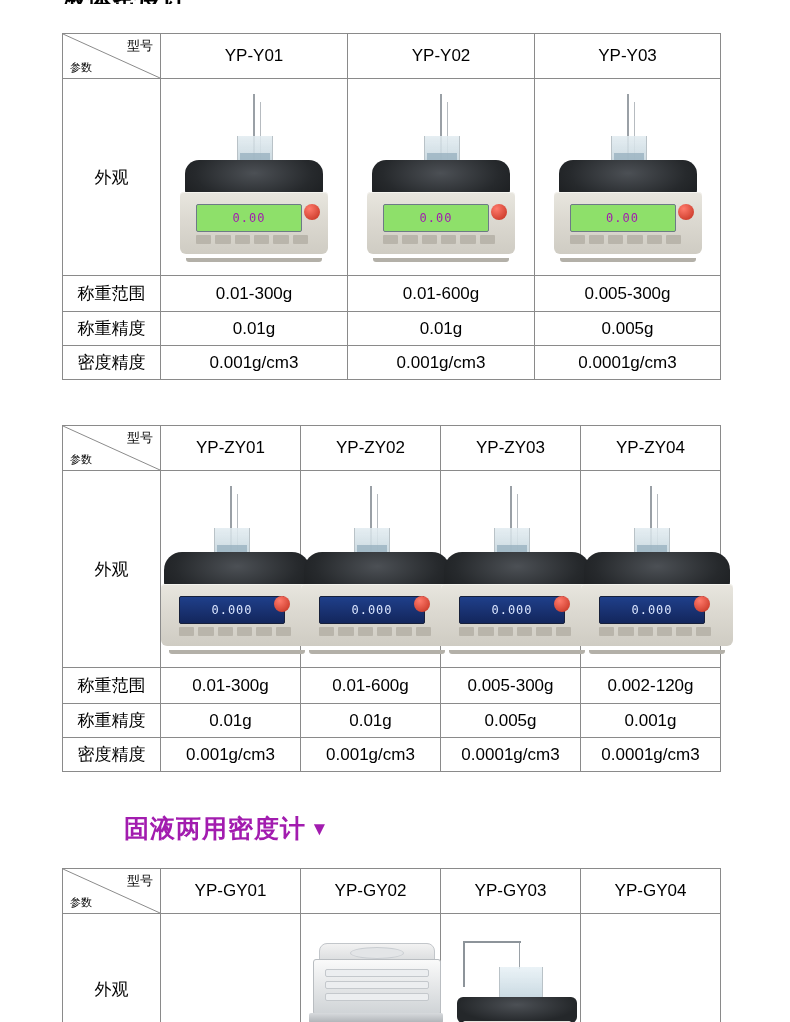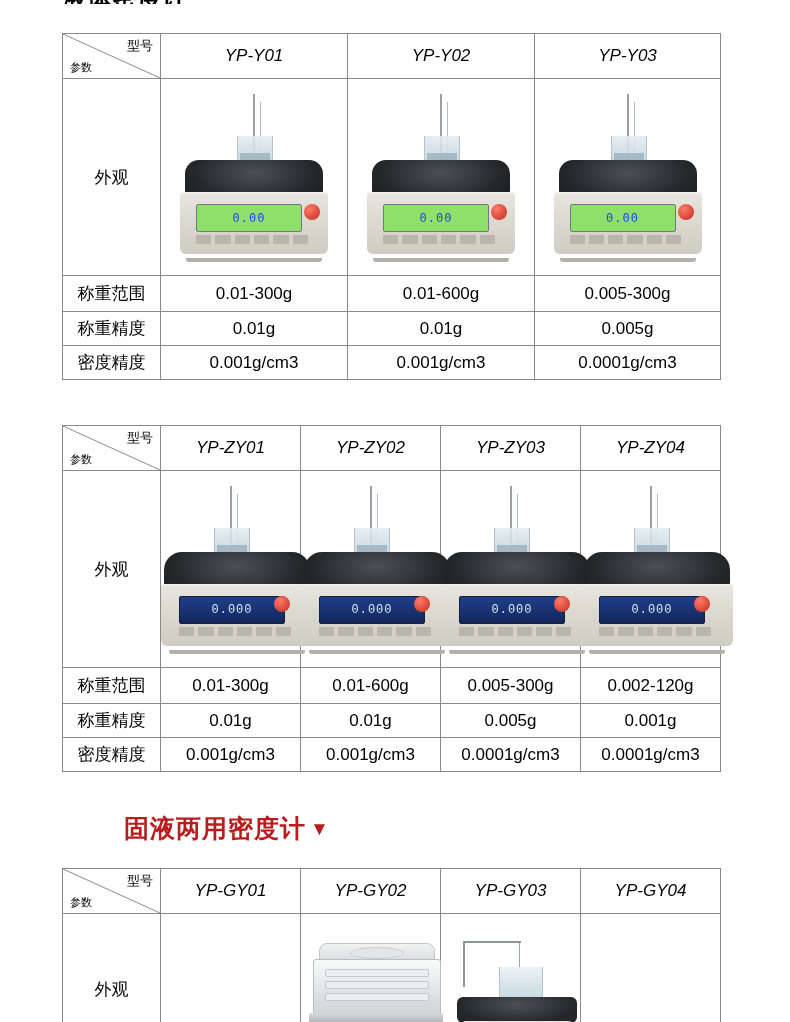--- a/index.html
+++ b/index.html
@@ -19,21 +19,21 @@
   .page {
     position: relative;
     width: 790px;
     height: 1022px;
   }
 
   
   .heading {
     font-size: 25px;
     font-weight: bold;
-    color: #b91c1c;
+    color: #a21caf;
     letter-spacing: 1px;
     margin-left: 62px;
   }
   .heading .caret {
     font-size: 19px;
     display: inline-block;
     transform: translateY(-2px);
     margin-left: 4px;
   }
   .heading-clipped {
@@ -91,21 +91,21 @@
     right: 7px;
     font-size: 13px;
   }
   .diag .bl {
     position: absolute;
     bottom: 3px;
     left: 7px;
     font-size: 11px;
   }
 
-  .model-name { font-size: 19px; font-style: italic; }
+  .model-name { font-size: 19px; }
 
   
   .prodwrap {
     width: 100%;
     height: 100%;
     display: flex;
     align-items: flex-end;
     justify-content: center;
   }
   .balance {
@@ -179,28 +179,27 @@
     width: 104px;
     height: 26px;
     border-radius: 2px;
     border: 1px solid #6d7a86;
     background: #8ee06a;
     display: flex;
     align-items: center;
     justify-content: center;
     font-family: "DejaVu Sans Mono", monospace;
     font-size: 12px;
-    color: #1d4ed8;
+    color: #a21caf;
     letter-spacing: 1px;
   }
   .balance .screen.blue {
     background: linear-gradient(180deg, #1f3f8a, #13265c);
     border-color: #17203a;
     color: #dbe6ff;
-    font-family: Liberation Mono, monospace;
   }
   .balance .btns {
     position: absolute;
     left: 18px;
     top: 143px;
     width: 112px;
     height: 9px;
     display: flex;
     gap: 4px;
   }

